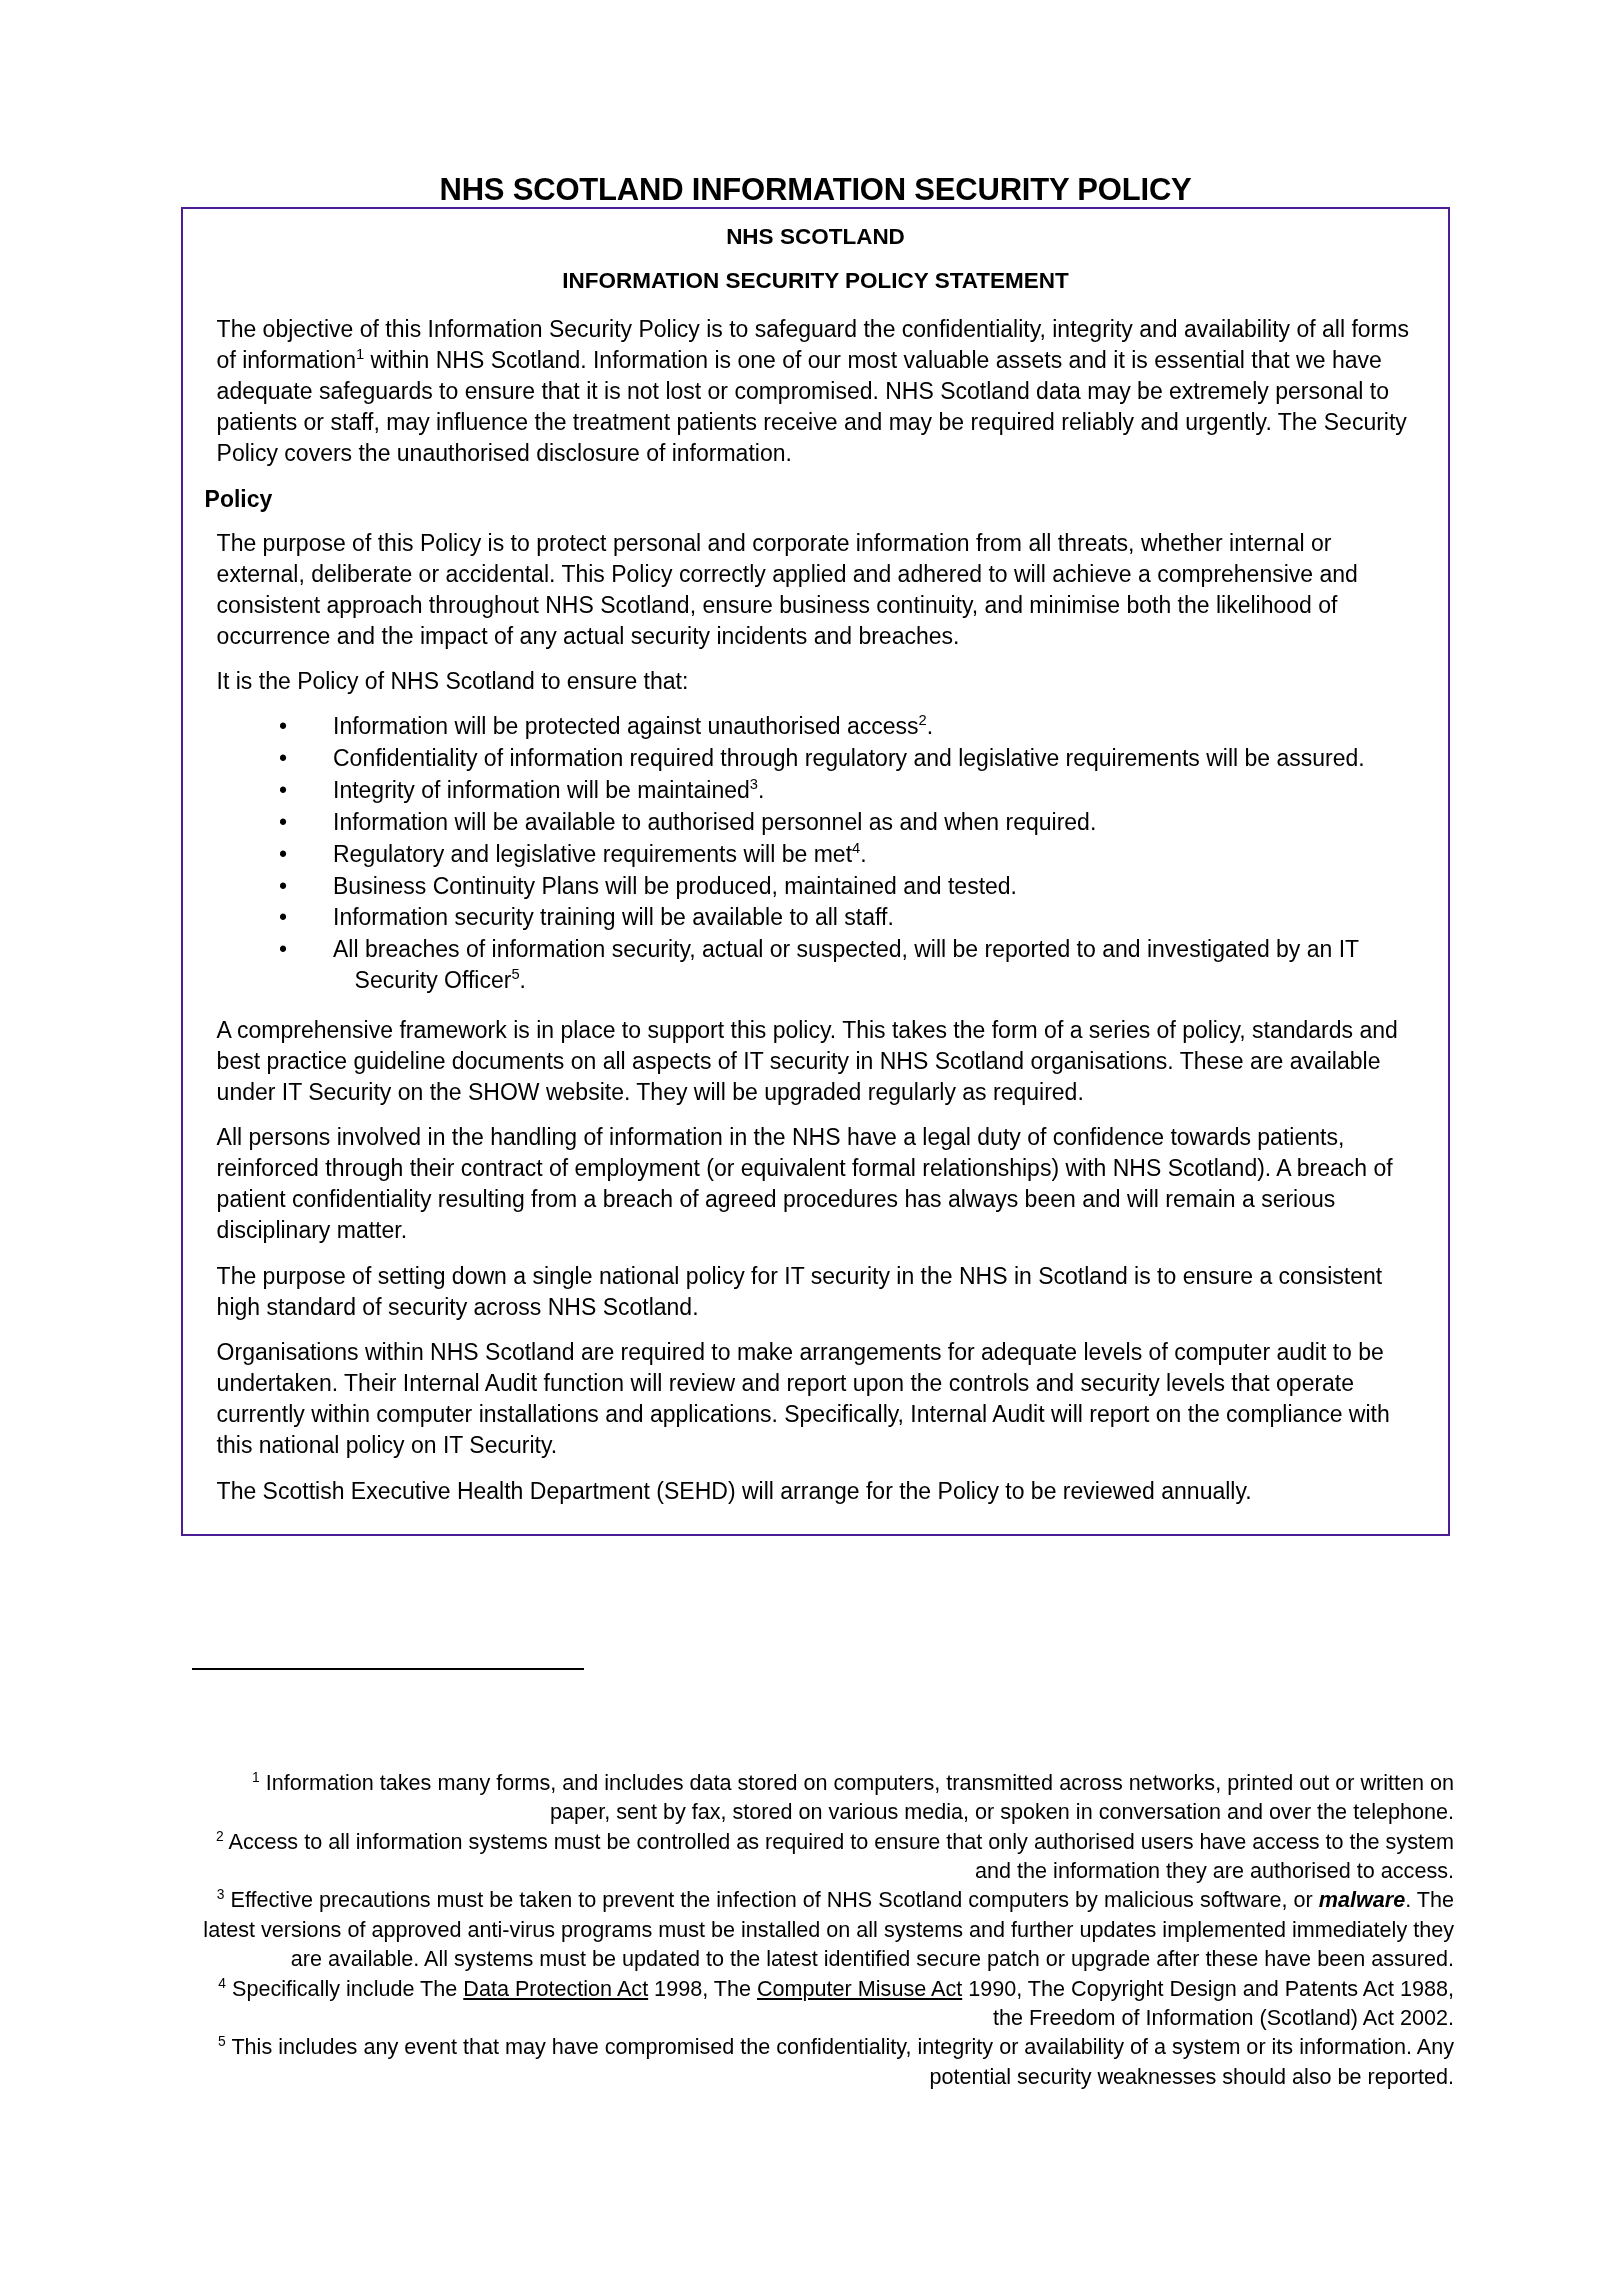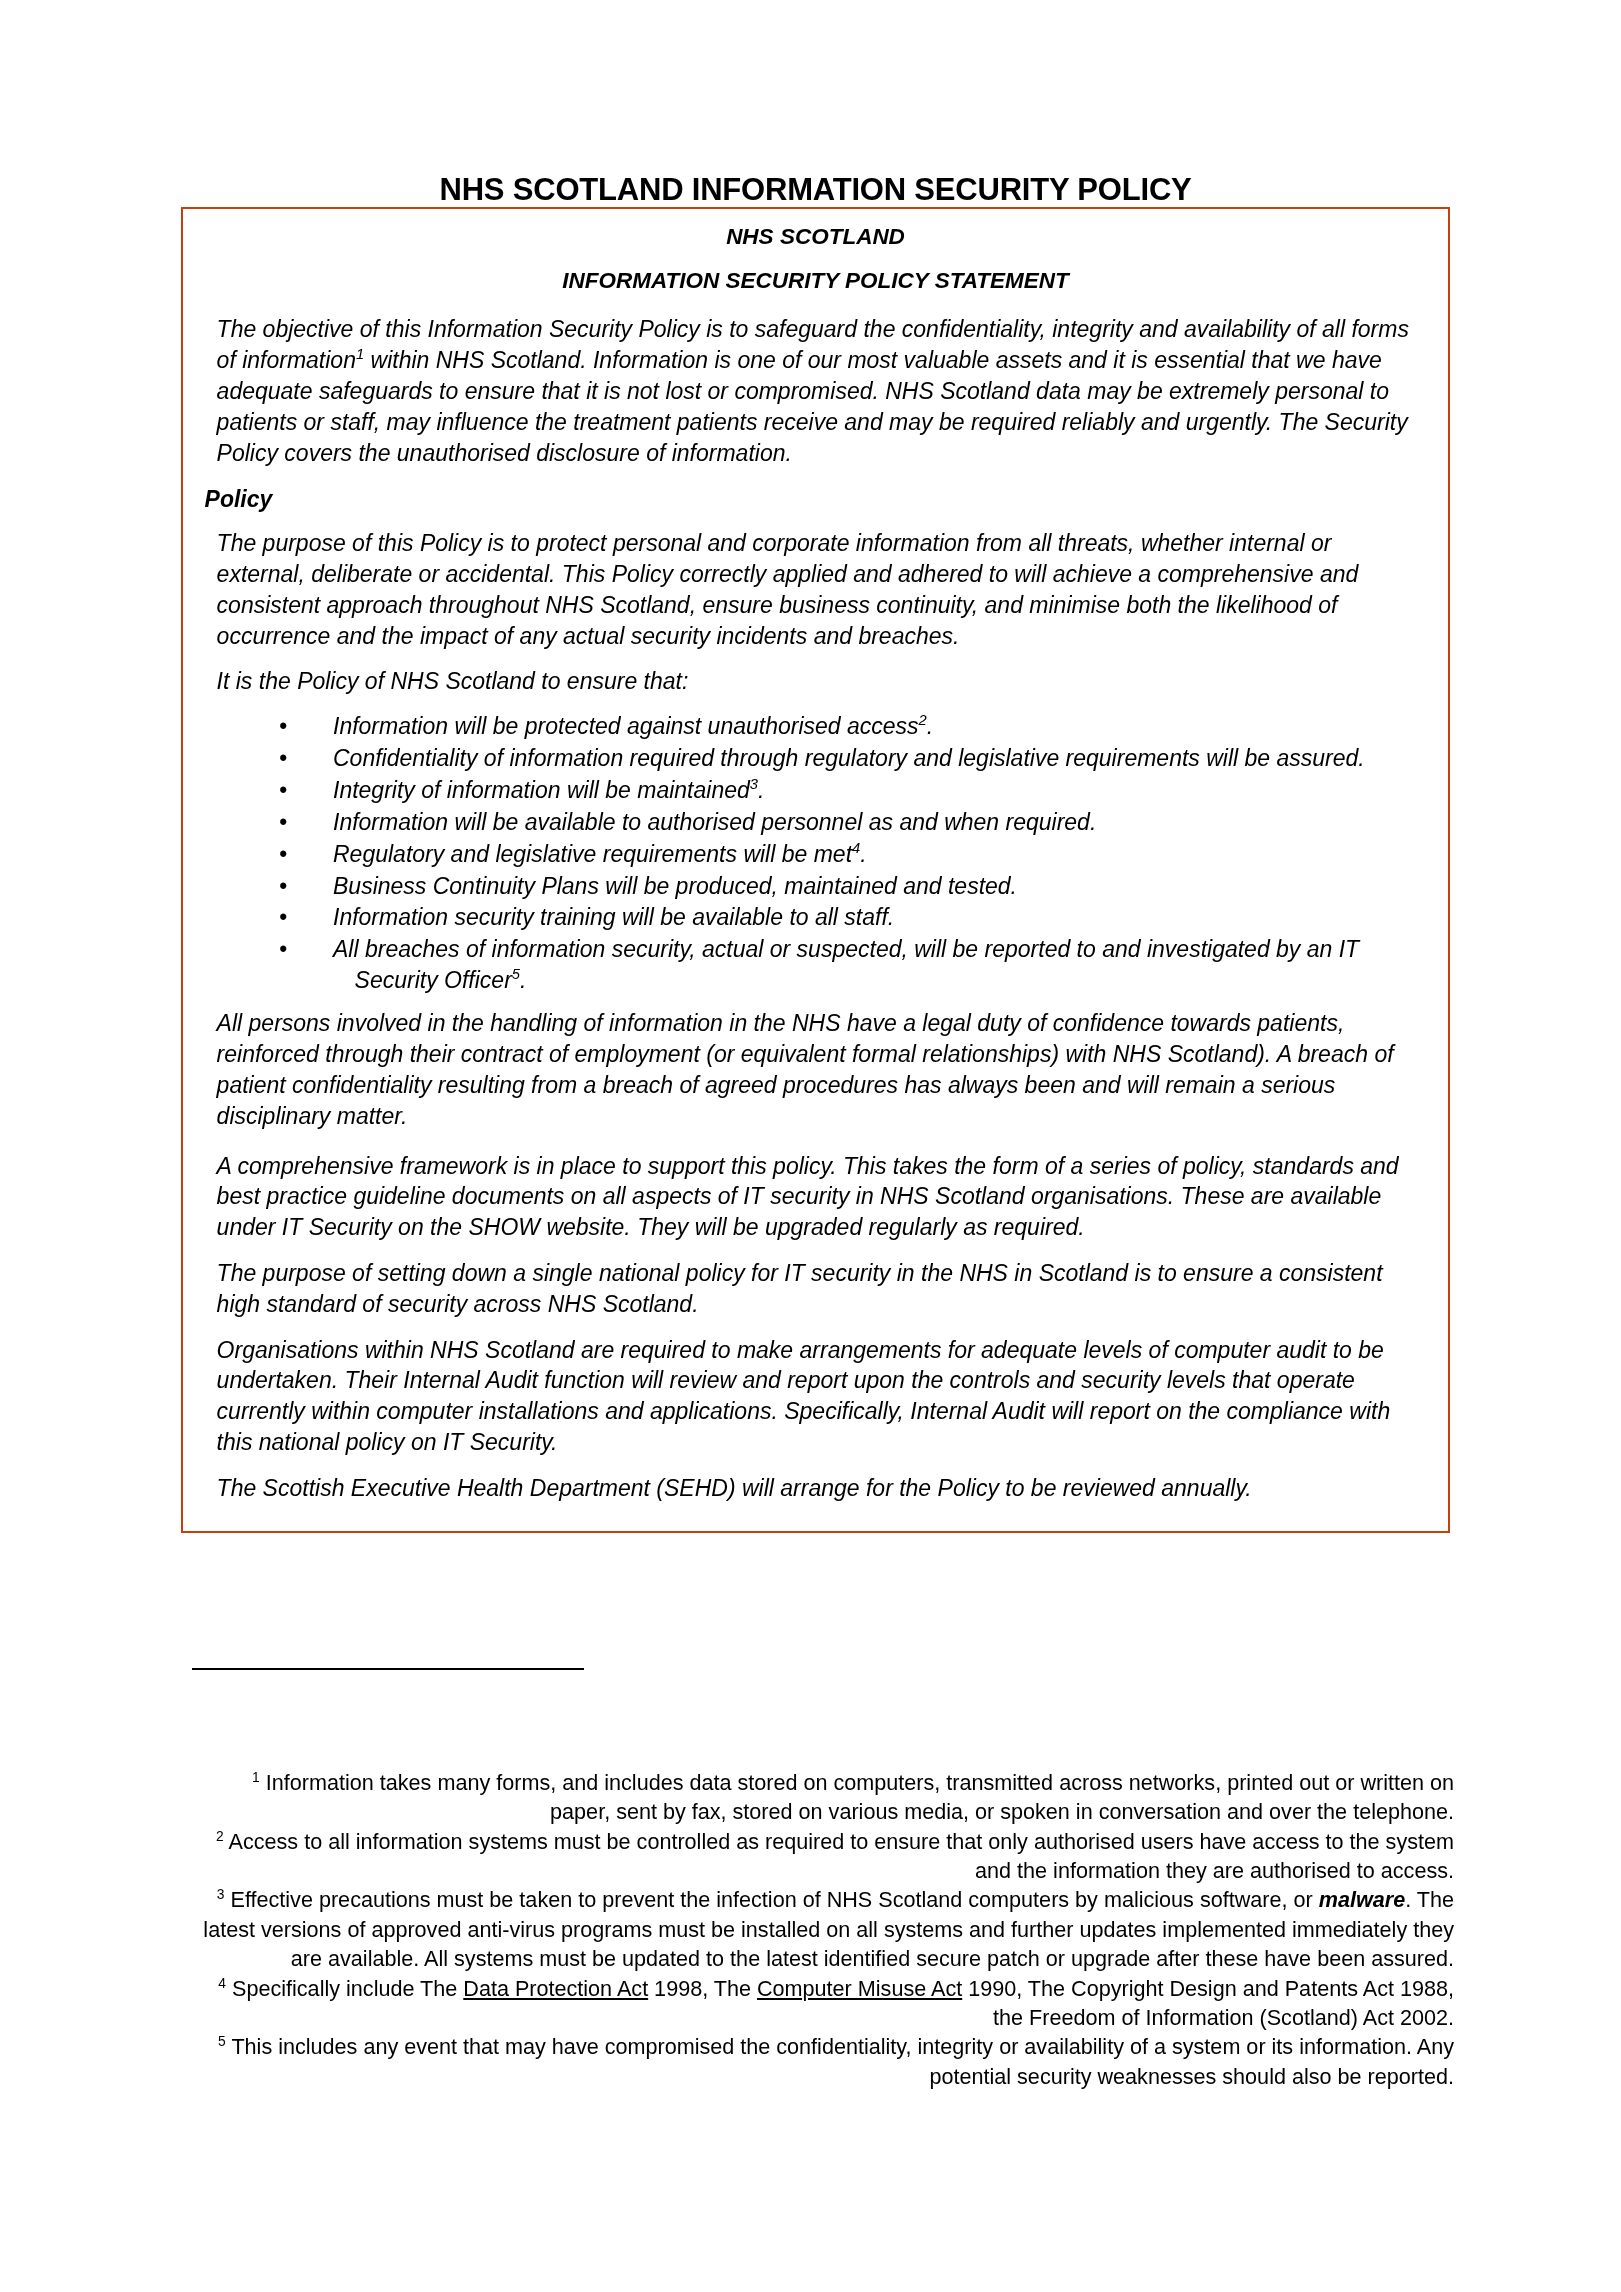--- a/index.html
+++ b/index.html
@@ -31,23 +31,22 @@
     font-weight: bold;
     letter-spacing: -0.2px;
     line-height: 1.1;
   }
   .policy-box {
     position: absolute;
     left: 181px;
     top: 207px;
     width: 1269px;
     box-sizing: border-box;
-    border: 2px solid #c2410c;
+    border: 2px solid #4c1d95;
     padding: 11.8px 21.6px 15.7px 21.6px;
-    font-style: italic;
   }
   .box-heading {
     text-align: center;
     font-size: 22.5px;
     font-weight: bold;
     line-height: 1.42;
     margin: 0 0 0 0;
   }
   .box-heading.second {
     margin-top: 12.7px;
@@ -144,22 +143,22 @@
       <li><span class="bullet">•</span><span>Information will be protected against unauthorised access</span><sup>2</sup><span>.</span></li>
       <li><span class="bullet">•</span><span>Confidentiality of information required through regulatory and legislative requirements will be assured.</span></li>
       <li><span class="bullet">•</span><span>Integrity of information will be maintained</span><sup>3</sup><span>.</span></li>
       <li><span class="bullet">•</span><span>Information will be available to authorised personnel as and when required.</span></li>
       <li><span class="bullet">•</span><span>Regulatory and legislative requirements will be met</span><sup>4</sup><span>.</span></li>
       <li><span class="bullet">•</span><span>Business Continuity Plans will be produced, maintained and tested.</span></li>
       <li><span class="bullet">•</span><span>Information security training will be available to all staff.</span></li>
       <li><span class="bullet">•</span><span>All breaches of information security, actual or suspected, will be reported to and investigated by an IT Security Officer</span><sup>5</sup><span>.</span></li>
     </ul>
 
+    <p class="body" style="margin-top:18.6px;">A comprehensive framework is in place to support this policy.  This takes the form of a series of policy, standards and best practice guideline documents on all aspects of IT security in NHS Scotland organisations.  These are available under IT Security on the SHOW website.  They will be upgraded regularly as required.</p>
     <p class="body">All persons involved in the handling of information in the NHS have a legal duty of confidence towards patients, reinforced through their contract of employment (or equivalent formal relationships) with NHS Scotland).  A breach of patient confidentiality resulting from a breach of agreed procedures has always been and will remain a serious disciplinary matter.</p>
-    <p class="body" style="margin-top:18.6px;">A comprehensive framework is in place to support this policy.  This takes the form of a series of policy, standards and best practice guideline documents on all aspects of IT security in NHS Scotland organisations.  These are available under IT Security on the SHOW website.  They will be upgraded regularly as required.</p>
     <p class="body">The purpose of setting down a single national policy for IT security in the NHS in Scotland is to ensure a consistent high standard of security across NHS Scotland.</p>
     <p class="body">Organisations within NHS Scotland are required to make arrangements for adequate levels of computer audit to be undertaken. Their Internal Audit function will review and report upon the controls and security levels that operate currently within computer installations and applications. Specifically, Internal Audit will report on the compliance with this national policy on IT Security.</p>
     <p class="body">The Scottish Executive Health Department (SEHD) will arrange for the Policy to be reviewed annually.</p>
 
   </div>
 
   <div class="footnote-rule"></div>
 
   <div class="footnotes">
     <p class="footnote"><sup>1</sup><span> Information takes many forms, and includes data stored on computers, transmitted across networks, printed out or written on paper, sent by fax, stored on various media, or spoken in conversation and over the telephone.</span></p>

